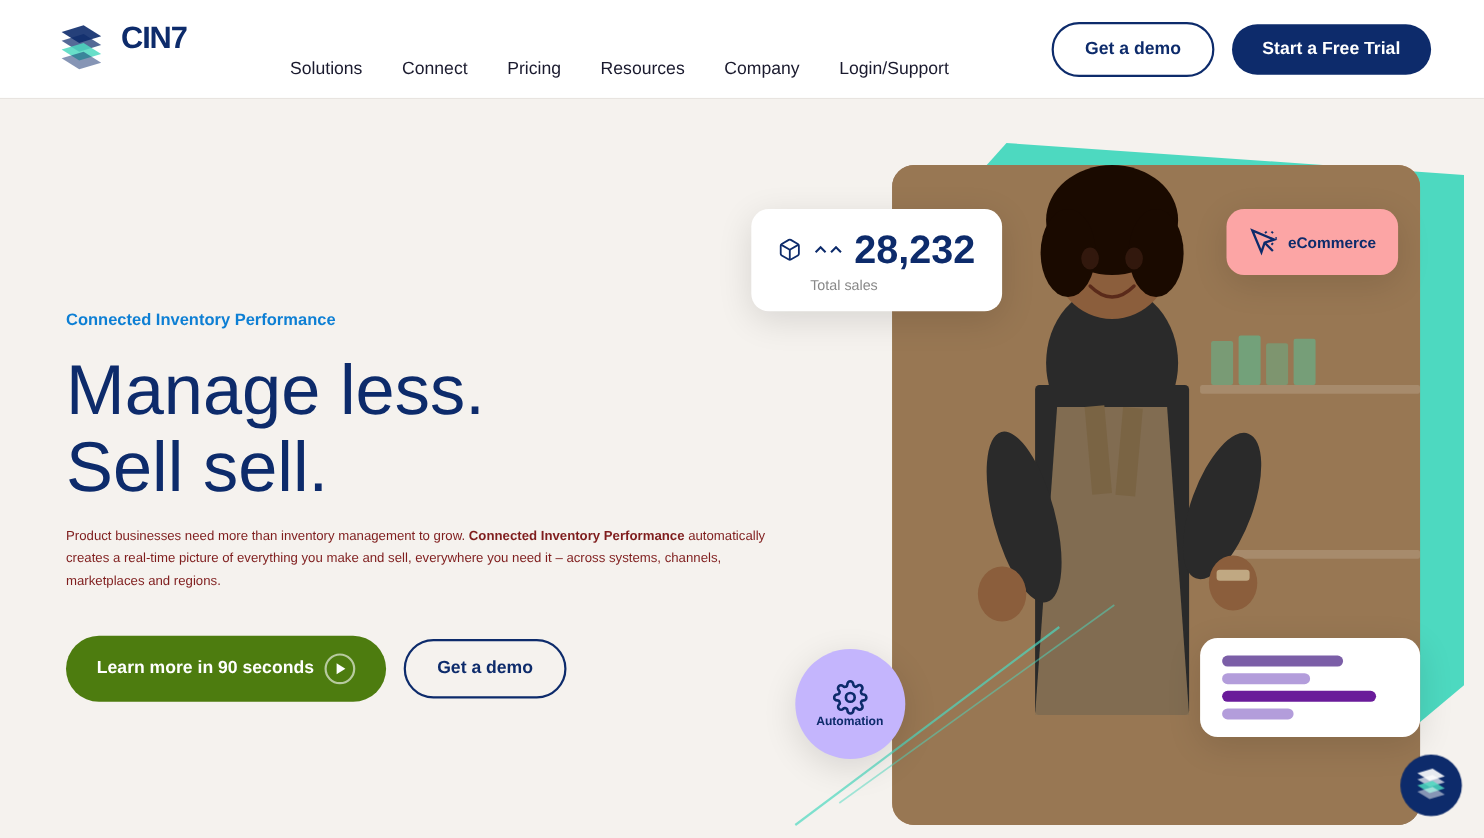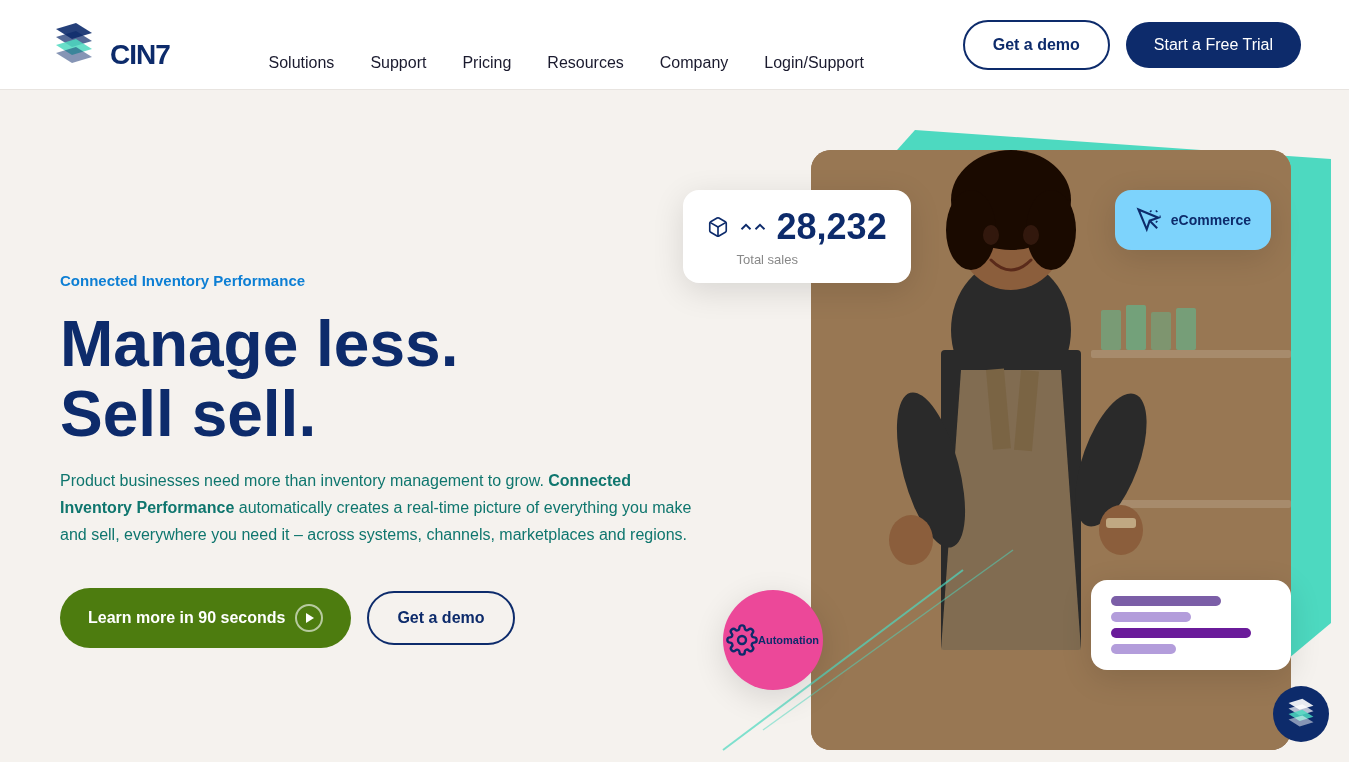--- a/index.html
+++ b/index.html
@@ -4,53 +4,53 @@
   <style>
     * { margin: 0; padding: 0; box-sizing: border-box; }
     body { font-family: -apple-system, BlinkMacSystemFont, 'Segoe UI', sans-serif; background: #f5f2ee; overflow-x: hidden; }
 
     
     header {
       display: flex; align-items: center; justify-content: space-between;
       padding: 0 48px; height: 90px; background: #fff;
       border-bottom: 1px solid #e8e4e0; position: relative; z-index: 10;
     }
-    .logo { display: flex; align-items: flex-end; gap: 10px; }
+    .logo { display: flex; align-items: flex-start; gap: 10px; }
     .logo-icon { width: 52px; height: 52px; }
     .logo-text { font-size: 28px; font-weight: 800; color: #0d2b6b; letter-spacing: -1px; }
     nav { display: flex; align-items: center; gap: 36px; margin-top: 36px; }
     nav a {
       text-decoration: none; color: #1a1a2e; font-size: 16px; font-weight: 500;
       cursor: pointer;
     }
     .header-actions { display: flex; align-items: center; gap: 16px; }
     .btn-demo {
       padding: 14px 28px; border: 2px solid #0d2b6b; border-radius: 50px;
       background: transparent; color: #0d2b6b; font-size: 16px; font-weight: 600;
       cursor: pointer;
     }
     .btn-trial {
       padding: 14px 28px; border: none; border-radius: 50px;
-      background: #0d2b6b; color: #fff; font-size: 16px; font-weight: 400;
+      background: #0d2b6b; color: #fff; font-size: 16px; font-weight: 700;
       cursor: pointer;
     }
 
     
     .hero {
       display: flex; align-items: center; min-height: 672px;
       padding: 60px 48px 60px 60px;
       background: #f5f2ee; position: relative; overflow: hidden;
     }
     .hero-left { flex: 0 0 55%; max-width: 55%; padding-right: 40px; }
     .hero-eyebrow { color: #0d7fd4; font-size: 15px; font-weight: 600; margin-bottom: 20px; }
     .hero-headline {
-      font-size: 64px; font-weight: 700; color: #0d2b6b; line-height: 1.1;
+      font-size: 64px; font-weight: 400; color: #0d2b6b; line-height: 1.1;
       margin-bottom: 17px;
     }
-    .hero-body { font-size: 16px; color: #0f766e; line-height: 1.7; margin-bottom: 40px; }
+    .hero-body { font-size: 12px; color: #7f1d1d; line-height: 1.7; margin-bottom: 40px; }
     .hero-body strong { font-weight: 700; }
     .hero-ctas { display: flex; gap: 16px; align-items: center; }
     .btn-learn {
       display: flex; align-items: center; gap: 10px;
       padding: 16px 28px; background: #4d7c0f; color: #fff;
       border: none; border-radius: 50px; font-size: 16px; font-weight: 600;
       cursor: pointer;
     }
     .play-icon {
       width: 28px; height: 28px; border-radius: 50%; border: 2px solid rgba(255,255,255,0.6);
@@ -104,44 +104,44 @@
       position: absolute; top: 40px; left: -60px;
       background: #fff; border-radius: 16px; padding: 16px 24px;
       box-shadow: 0 8px 32px rgba(0,0,0,0.12); z-index: 5;
       display: flex; align-items: center; gap: 12px;
       min-width: 220px;
       justify-content: center;
     }
 
     .card-ecommerce {
       position: absolute; top: 40px; right: 30px;
-      background: #7dd3fc; border-radius: 16px; padding: 16px 20px;
+      background: #fca5a5; border-radius: 16px; padding: 16px 20px;
       box-shadow: 0 8px 32px rgba(0,0,0,0.12); z-index: 5;
       display: flex; align-items: center; gap: 8px; font-size: 14px; font-weight: 600; color: #0d2b6b;
     }
 
     .card-chart {
       position: absolute; bottom: 100px; right: 10px;
       background: #fff; border-radius: 16px; padding: 16px 20px;
       box-shadow: 0 8px 32px rgba(0,0,0,0.12); z-index: 5;
       width: 200px;
     }
     .chart-bars { display: flex; flex-direction: column; gap: 6px; }
     .chart-bar-row { display: flex; align-items: center; gap: 6px; }
     .chart-bar {
       height: 10px; border-radius: 5px; background: #7b5ea7;
     }
     .chart-bar.short { background: #b39ddb; }
     .chart-bar.accent { background: #6a1b9a; }
 
     .card-automation {
       position: absolute; bottom: 80px; left: -20px;
-      background: #ec4899; border-radius: 50%; width: 100px; height: 100px;
+      background: #c4b5fd; border-radius: 50%; width: 100px; height: 100px;
       box-shadow: 0 8px 32px rgba(0,0,0,0.12); z-index: 5;
-      display: flex; flex-direction: row; align-items: center; justify-content: center;
+      display: flex; flex-direction: column; align-items: center; justify-content: center;
       font-size: 11px; font-weight: 600; color: #0d2b6b;
     }
 
     
     .logo-badge {
       position: fixed; bottom: 20px; right: 20px;
       width: 56px; height: 56px; background: #0d2b6b; border-radius: 50%;
       display: flex; align-items: center; justify-content: center; z-index: 100;
     }
   </style>
@@ -157,21 +157,21 @@
       <polygon points="8,10 28,4 44,14 24,20" fill="#0d2b6b" opacity="0.9"></polygon>
       <polygon points="8,18 28,12 44,22 24,28" fill="#0d2b6b" opacity="0.7"></polygon>
       <polygon points="8,26 28,20 44,30 24,36" fill="#4dd9c0" opacity="0.85"></polygon>
       <polygon points="8,34 28,28 44,38 24,44" fill="#0d2b6b" opacity="0.5"></polygon>
     </svg>
     <span class="logo-text">CIN7</span>
   </div>
 
   <nav>
     <a>Solutions</a>
-    <a>Support</a>
+    <a>Connect</a>
     <a>Pricing</a>
     <a>Resources</a>
     <a>Company</a>
     <a>Login/Support</a>
   </nav>
 
   <div class="header-actions">
     <button class="btn-demo">Get a demo</button>
     <button class="btn-trial">Start a Free Trial</button>
   </div>

